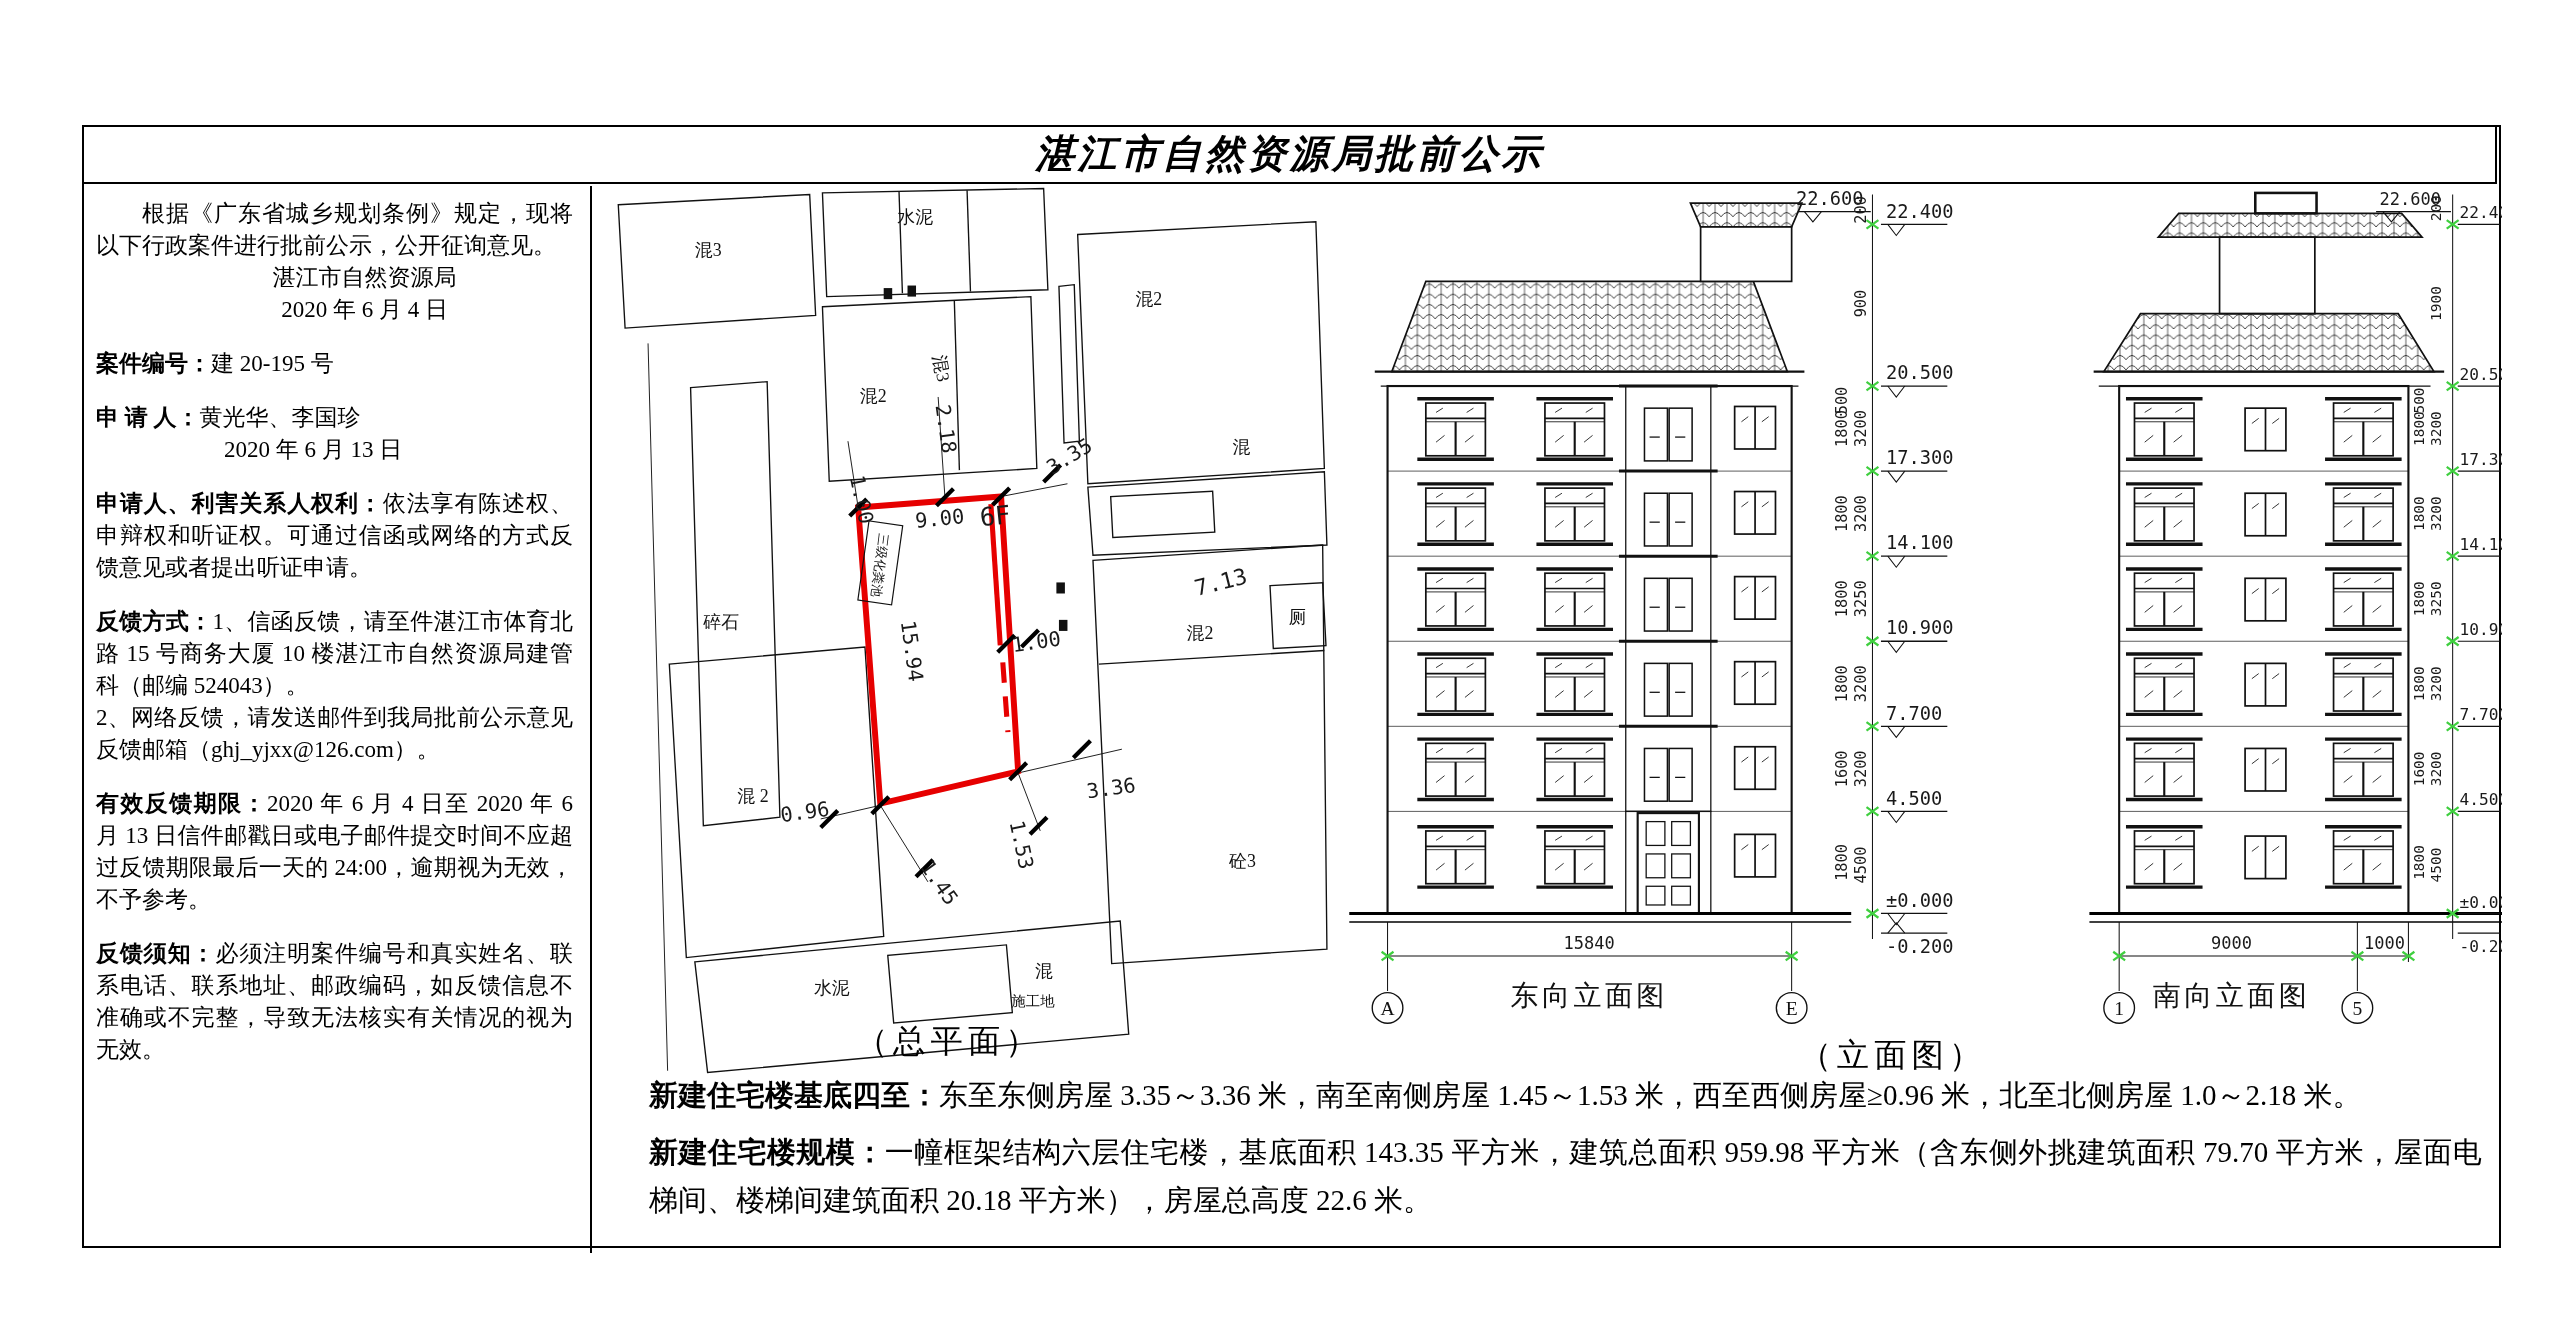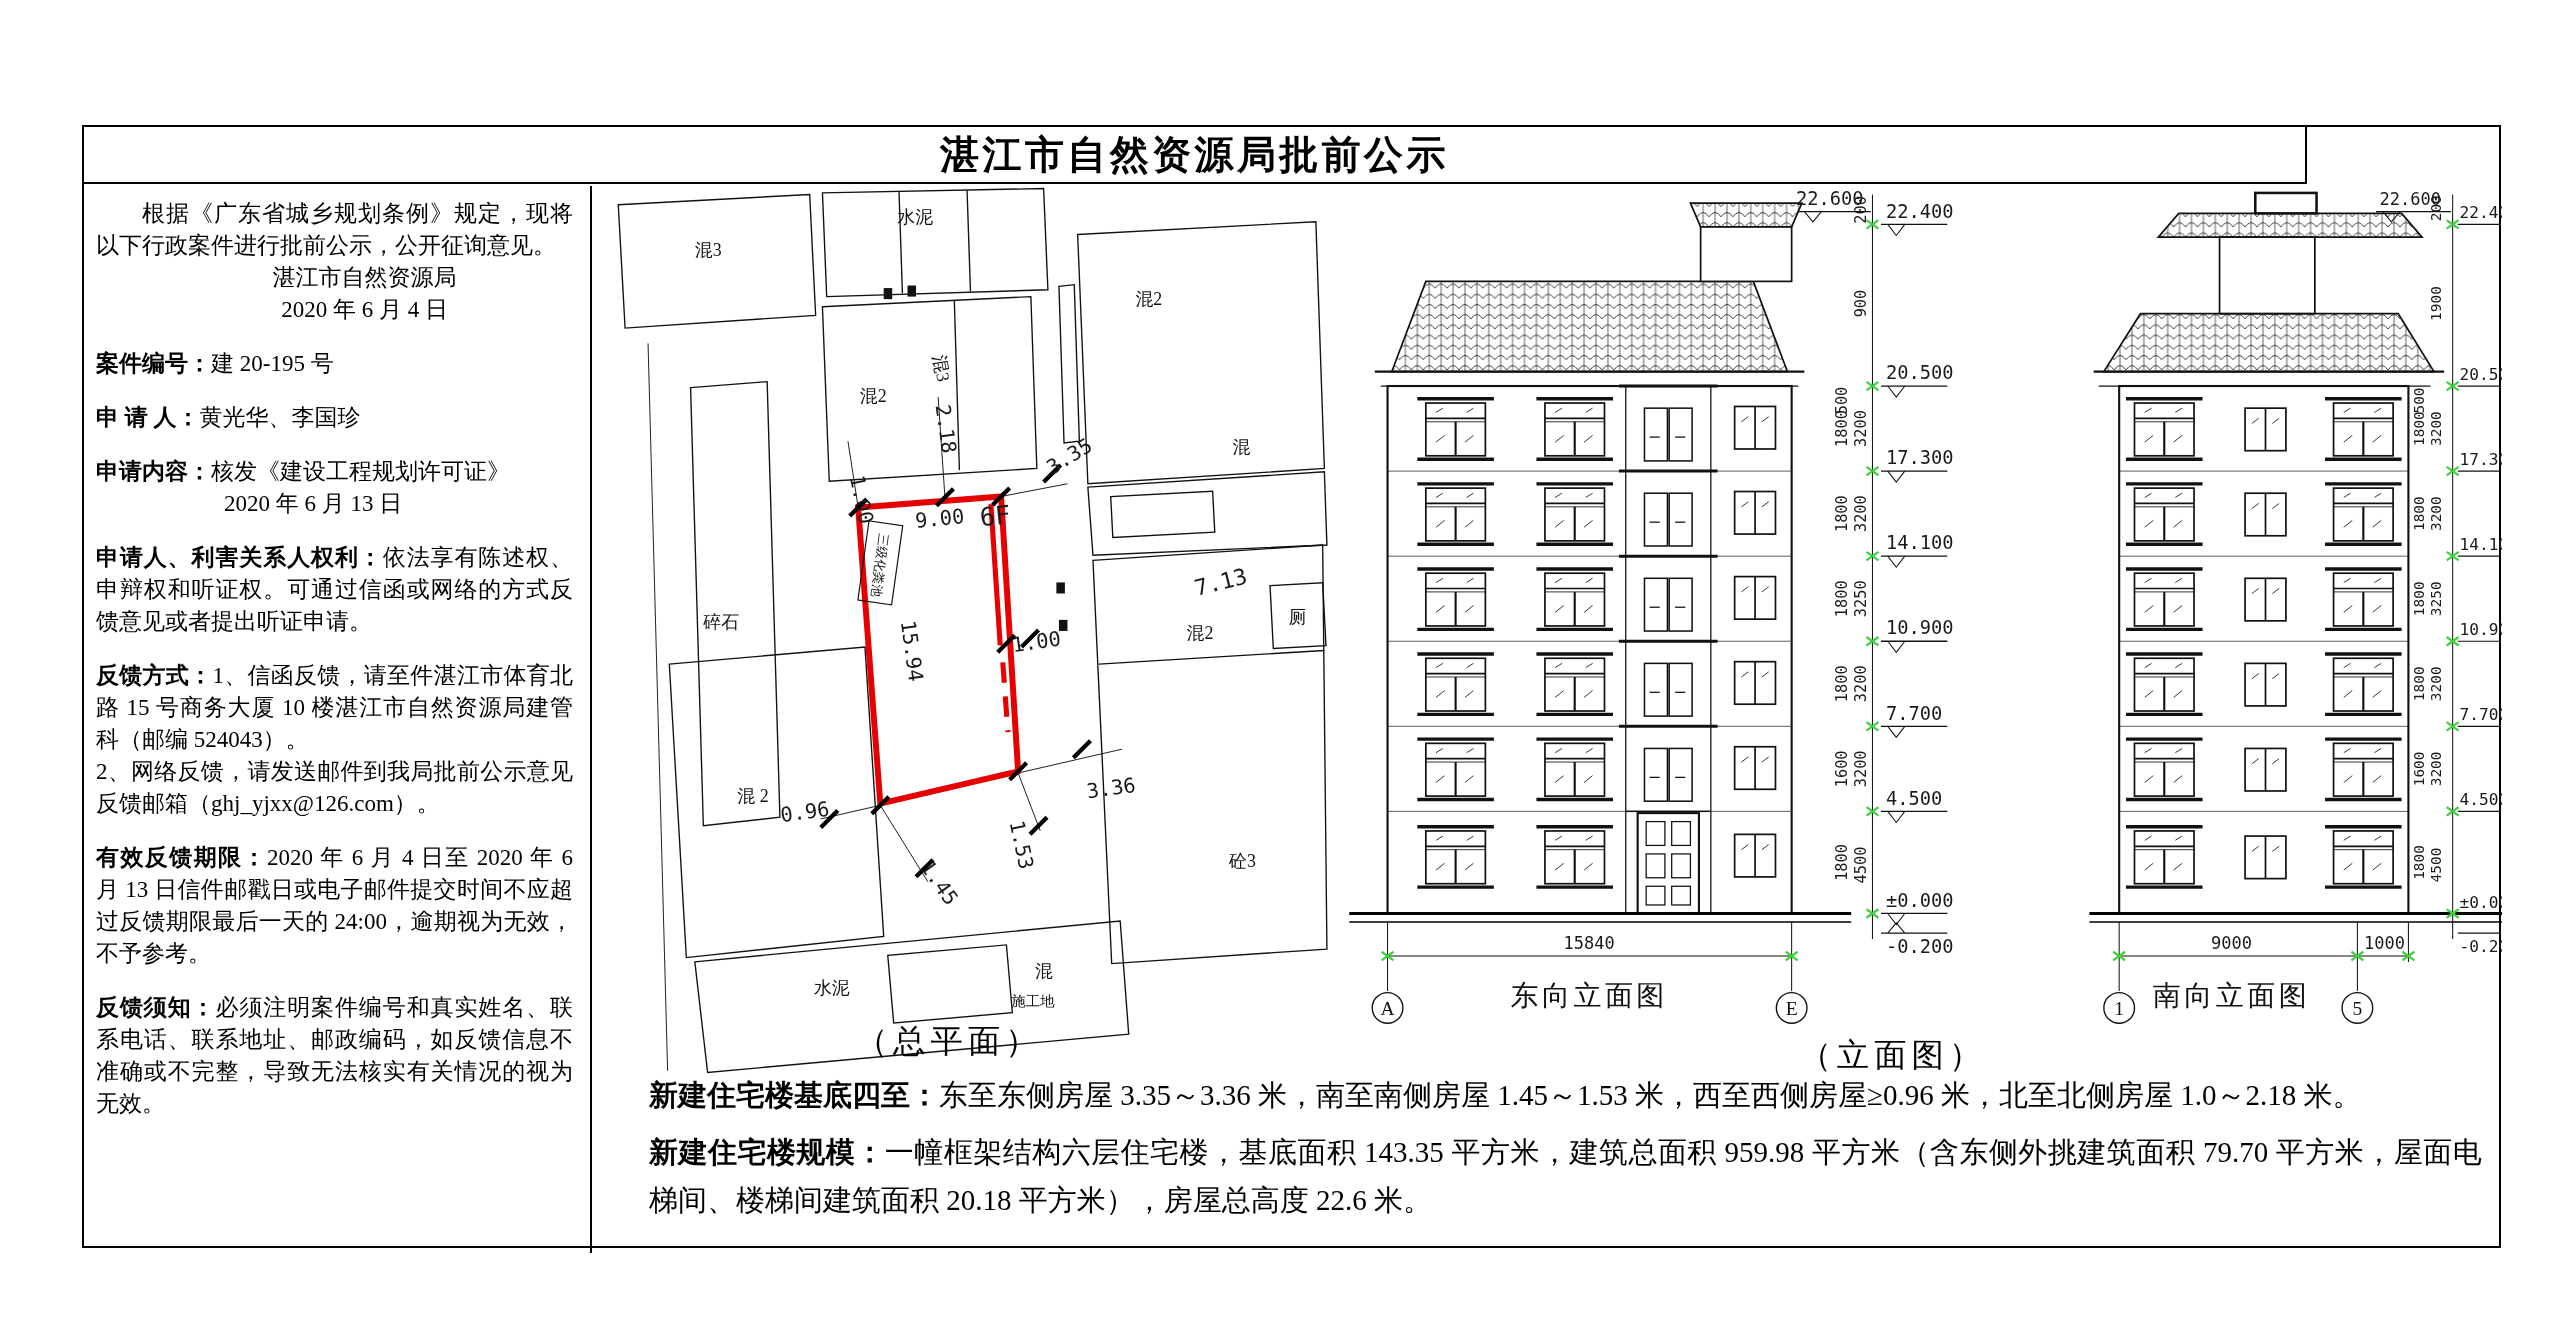--- a/index.html
+++ b/index.html
@@ -1,18 +1,18 @@
 <!DOCTYPE html>
 <html style="font-size:13.6px"><head>
 <meta charset="utf-8">
 <style>
   html,body{margin:0;padding:0;background:#ffffff;}
   body{width:2576px;height:1324px;position:relative;font-family:"Liberation Serif","DejaVu Serif",serif;color:#000;}
   .frame{position:absolute;left:82px;top:125px;width:2415px;height:1119px;border:2.6px solid #000;background:#fff;}
-  .title-row{position:absolute;left:82px;top:125px;width:2225px;height:59px;border:2.6px solid #000;border-bottom:2.6px solid #000;box-sizing:border-box;display:flex;align-items:flex-end;justify-content:center;}
+  .title-row{position:absolute;left:82px;top:125px;width:2415px;height:59px;border:2.6px solid #000;border-bottom:2.6px solid #000;box-sizing:border-box;display:flex;align-items:flex-start;justify-content:center;font-style:italic;}
   .title-row .t{font-size:39px;font-weight:bold;letter-spacing:3.4px;}
   .left-panel{position:absolute;left:84px;top:186px;width:477px;height:1055px;border-right:2.6px solid #000;padding:12px 17px 0 12px;box-sizing:content-box;font-size:23px;line-height:32px;text-align:justify;}
   .left-panel p{margin:0;}
   .gap{margin-top:22px !important;}
   .indent{text-indent:2em;}
   .ctr{text-align:center;padding-left:60px;}
   .ind2{padding-left:128px;}
   b{font-weight:bold;}
   .bottom-text{position:absolute;left:567px;top:1071px;width:1930px;padding-left:82px;padding-right:15.3px;box-sizing:border-box;font-size:29px;line-height:48px;text-align:justify;}
   .bottom-text p{margin:0 0 8.5px 0;}
@@ -28,21 +28,20 @@
 <div class="title-row">
   <span class="t">湛江市自然资源局批前公示</span>
 </div>
 
 <div class="left-panel">
   <p class="indent">根据《广东省城乡规划条例》规定，现将以下行政案件进行批前公示，公开征询意见。</p>
   <p class="ctr">湛江市自然资源局</p>
   <p class="ctr">2020 年 6 月 4 日</p>
   <p class="gap"><b>案件编号：</b><span>建 20-195 号</span></p>
   <p class="gap"><b>申 请 人：</b><span>黄光华、李国珍</span></p>
-  <p class="gap"><b>申请内容：</b><span>核发《建设工程规划许可证》</span></p>
   <p class="ind2">2020 年 6 月 13 日</p>
   <p class="gap"><b>申请人、利害关系人权利：</b><span>依法享有陈述权、申辩权和听证权。可通过信函或网络的方式反馈意见或者提出听证申请。</span></p>
   <p class="gap"><b>反馈方式：</b><span>1、信函反馈，请至件湛江市体育北路 15 号商务大厦 10 楼湛江市自然资源局建管科（邮编 524043）。</span></p>
   <p>2、网络反馈，请发送邮件到我局批前公示意见反馈邮箱（ghj_yjxx@126.com）。</p>
   <p class="gap"><b>有效反馈期限：</b><span>2020 年 6 月 4 日至 2020 年 6 月 13 日信件邮戳日或电子邮件提交时间不应超过反馈期限最后一天的 24:00，逾期视为无效，不予参考。</span></p>
   <p class="gap"><b>反馈须知：</b><span>必须注明案件编号和真实姓名、联系电话、联系地址、邮政编码，如反馈信息不准确或不完整，导致无法核实有关情况的视为无效。</span></p>
 </div>
 
 <svg style="position:absolute;left:567px;top:186px;" width="761" height="889" viewBox="0 0 894 1045">
   <g stroke="#111" stroke-width="1.6" fill="none">

